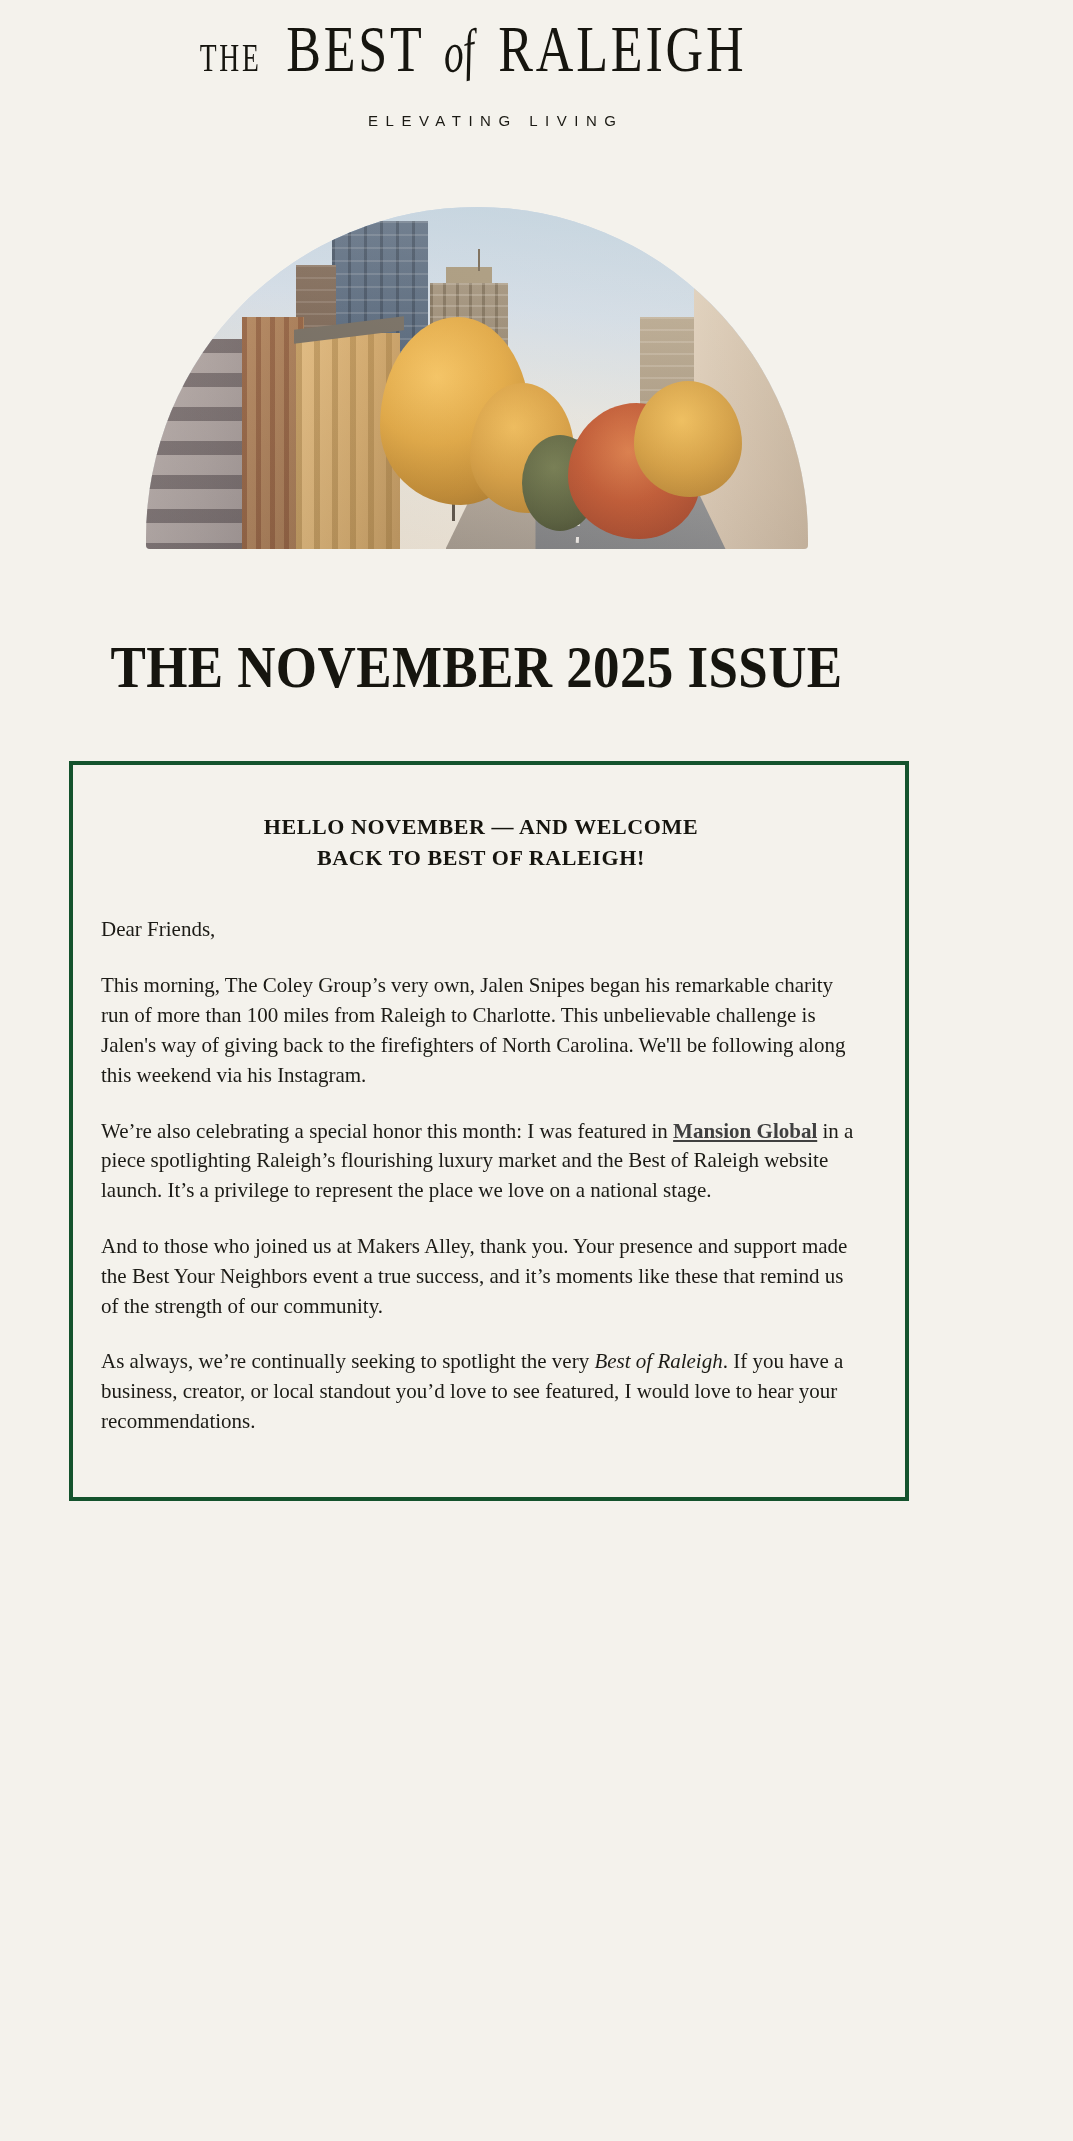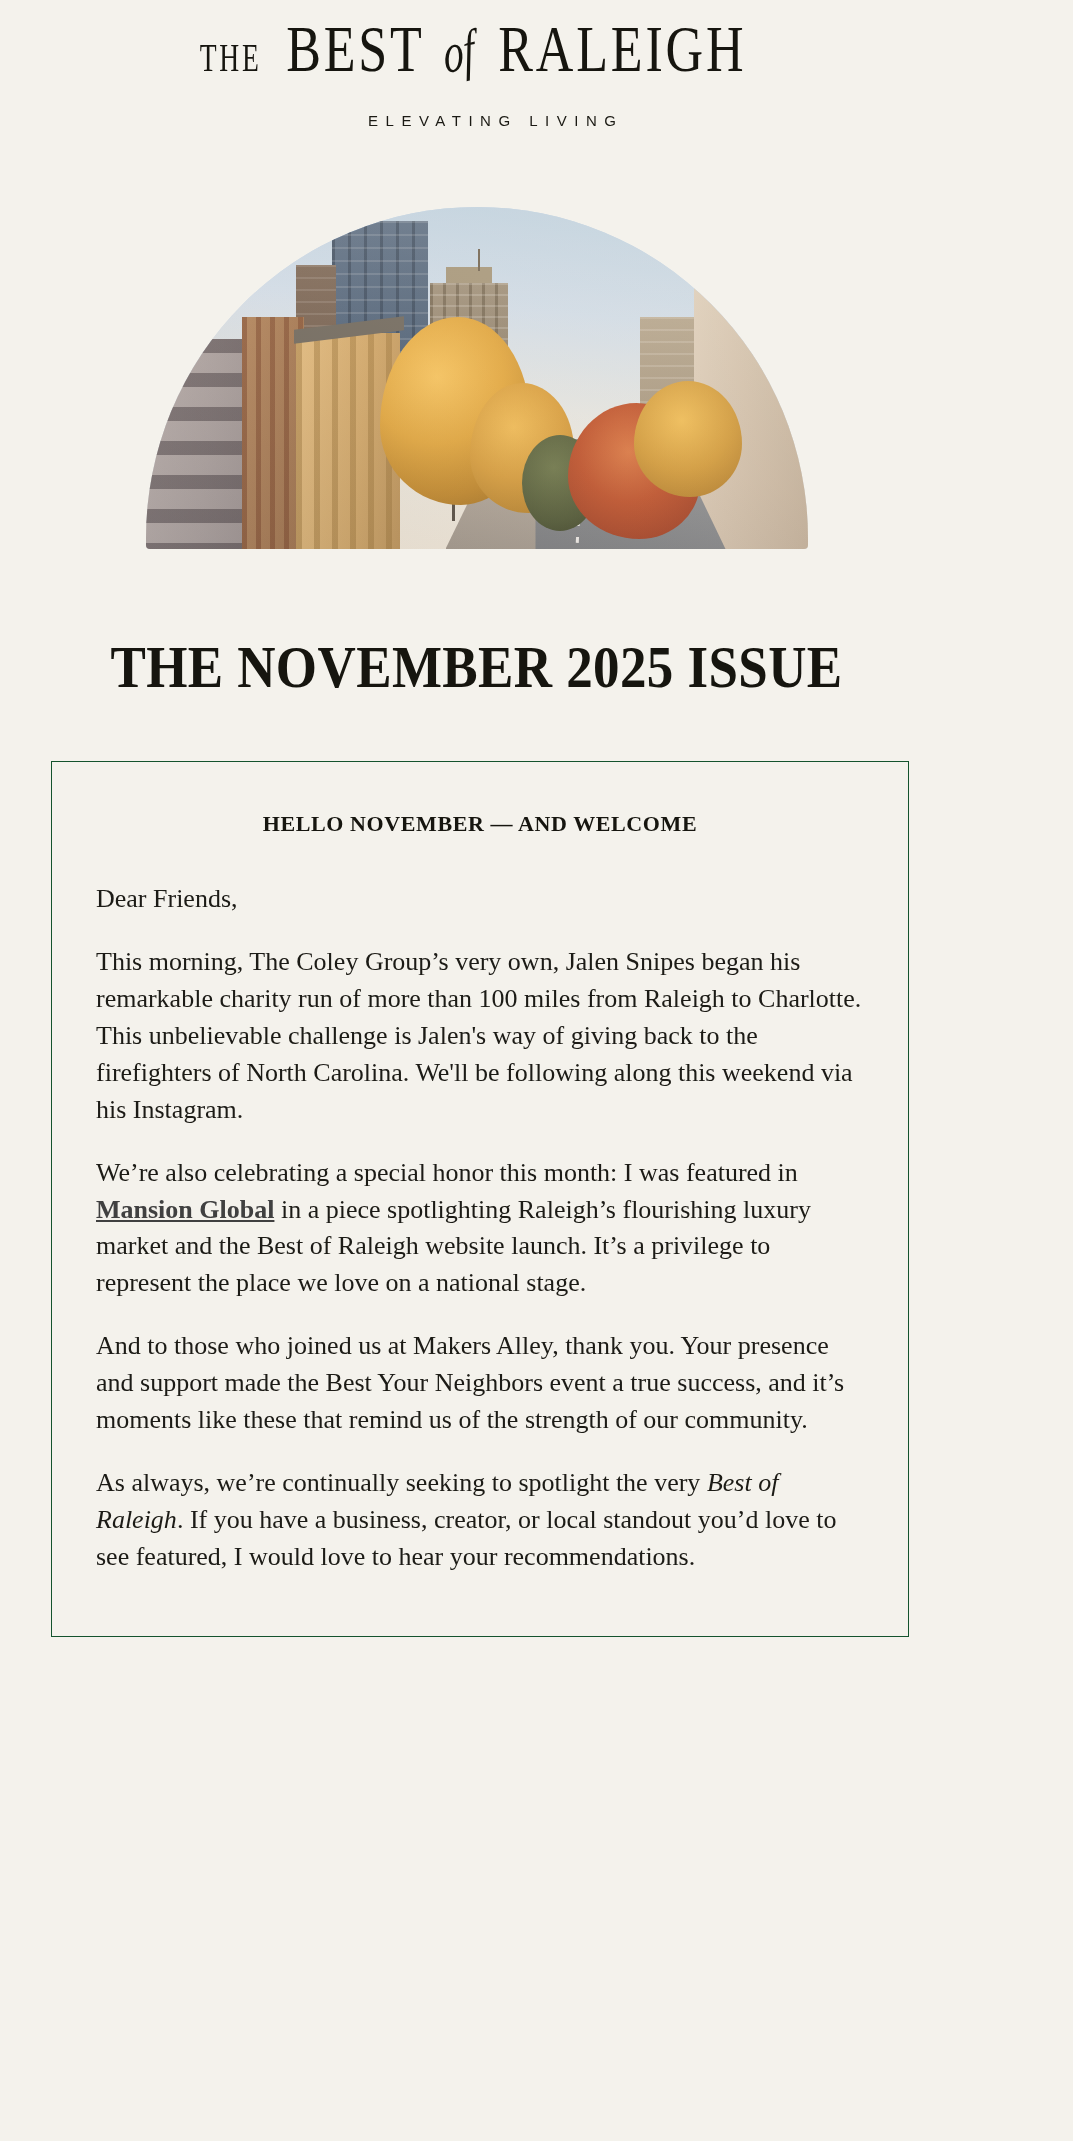--- a/index.html
+++ b/index.html
@@ -251,40 +251,40 @@
     font-weight: 700;
     font-size: 53px;
     letter-spacing: 0.4px;
     color: #16150f;
     transform: scaleY(1.12);
     transform-origin: center top;
   }
 
   
   .letter-card {
-    margin: 68px 44px 0 51px;
-    border: 1px solid #14532d;
-    padding: 46px 44px 60px 44px;
+    margin: 68px 44px 0 69px;
+    border: 4px solid #14532d;
+    padding: 46px 44px 60px 28px;
     box-sizing: border-box;
   }
   .letter-heading {
     text-align: center;
     font-family: "Liberation Serif", serif;
     font-weight: 700;
     font-size: 22px;
     letter-spacing: 0.6px;
     color: #16150f;
     line-height: 1.42;
     margin: 0 0 42px 0;
   }
   .letter-heading .ln { display: block; }
 
   .letter-body p {
     font-family: "Liberation Serif", serif;
-    font-size: 26px;
+    font-size: 21px;
     line-height: 1.42;
     color: #1c1b16;
     margin: 0 0 26px 0;
   }
   .letter-body p:last-child { margin-bottom: 0; }
   .letter-body a.inline-link {
     color: #404040;
     font-weight: 700;
     text-underline-offset: 2px;
   }
@@ -336,20 +336,21 @@
       <div class="hero-warmth"></div>
     </div>
   </div>
 
   <h1 class="issue-title">THE NOVEMBER 2025 ISSUE</h1>
 
   <section class="letter-card">
 
     <h2 class="letter-heading">
       <span class="ln">HELLO NOVEMBER — AND WELCOME</span>
+      <span class="ln">BACK TO BEST OF RALEIGH!</span>
     </h2>
 
     <div class="letter-body">
       <p>Dear Friends,</p>
       <p>This morning, The Coley Group’s very own, Jalen Snipes began his remarkable charity run of more than 100 miles from Raleigh to Charlotte. This unbelievable challenge is Jalen's way of giving back to the firefighters of North Carolina. We'll be following along this weekend via his Instagram.</p>
       <p>
         <span>We’re also celebrating a special honor this month: I was featured in </span><a class="inline-link" href="#">Mansion Global</a><span> in a piece spotlighting Raleigh’s flourishing luxury market and the Best of Raleigh website launch. It’s a privilege to represent the place we love on a national stage.</span>
       </p>
       <p>And to those who joined us at Makers Alley, thank you. Your presence and support made the Best Your Neighbors event a true success, and it’s moments like these that remind us of the strength of our community.</p>
       <p>

